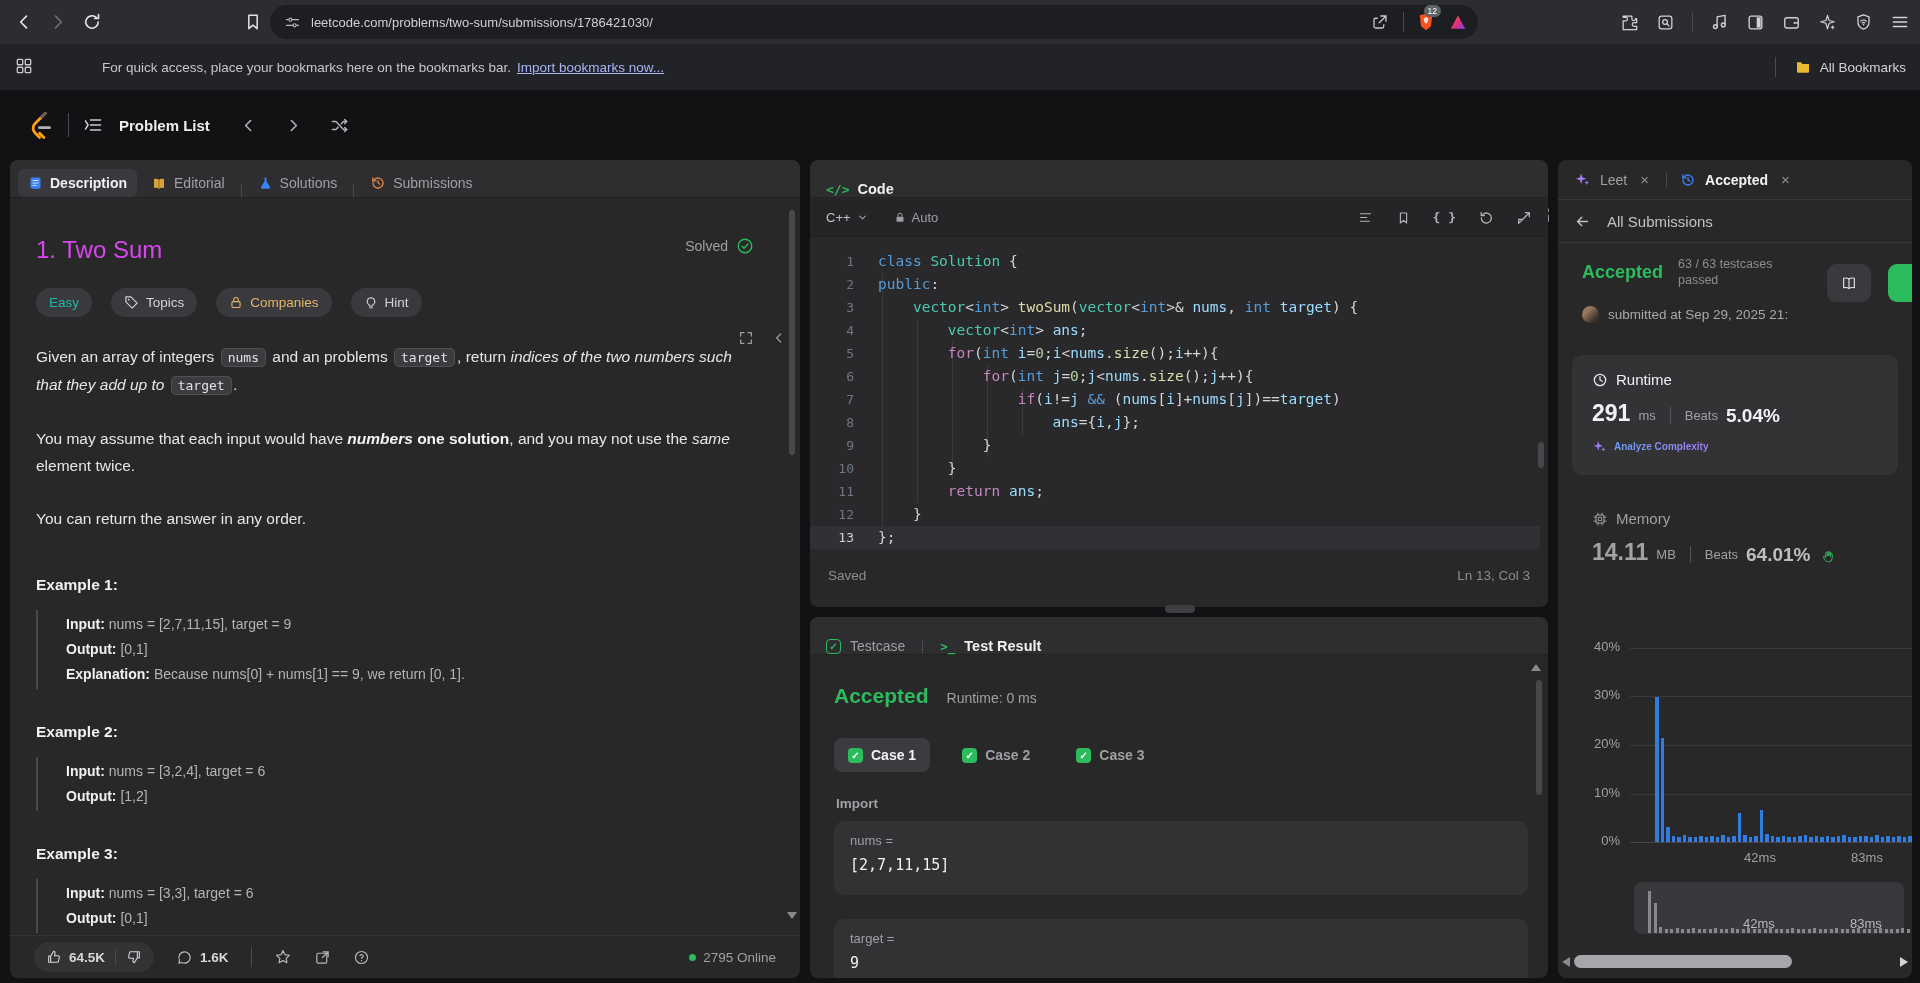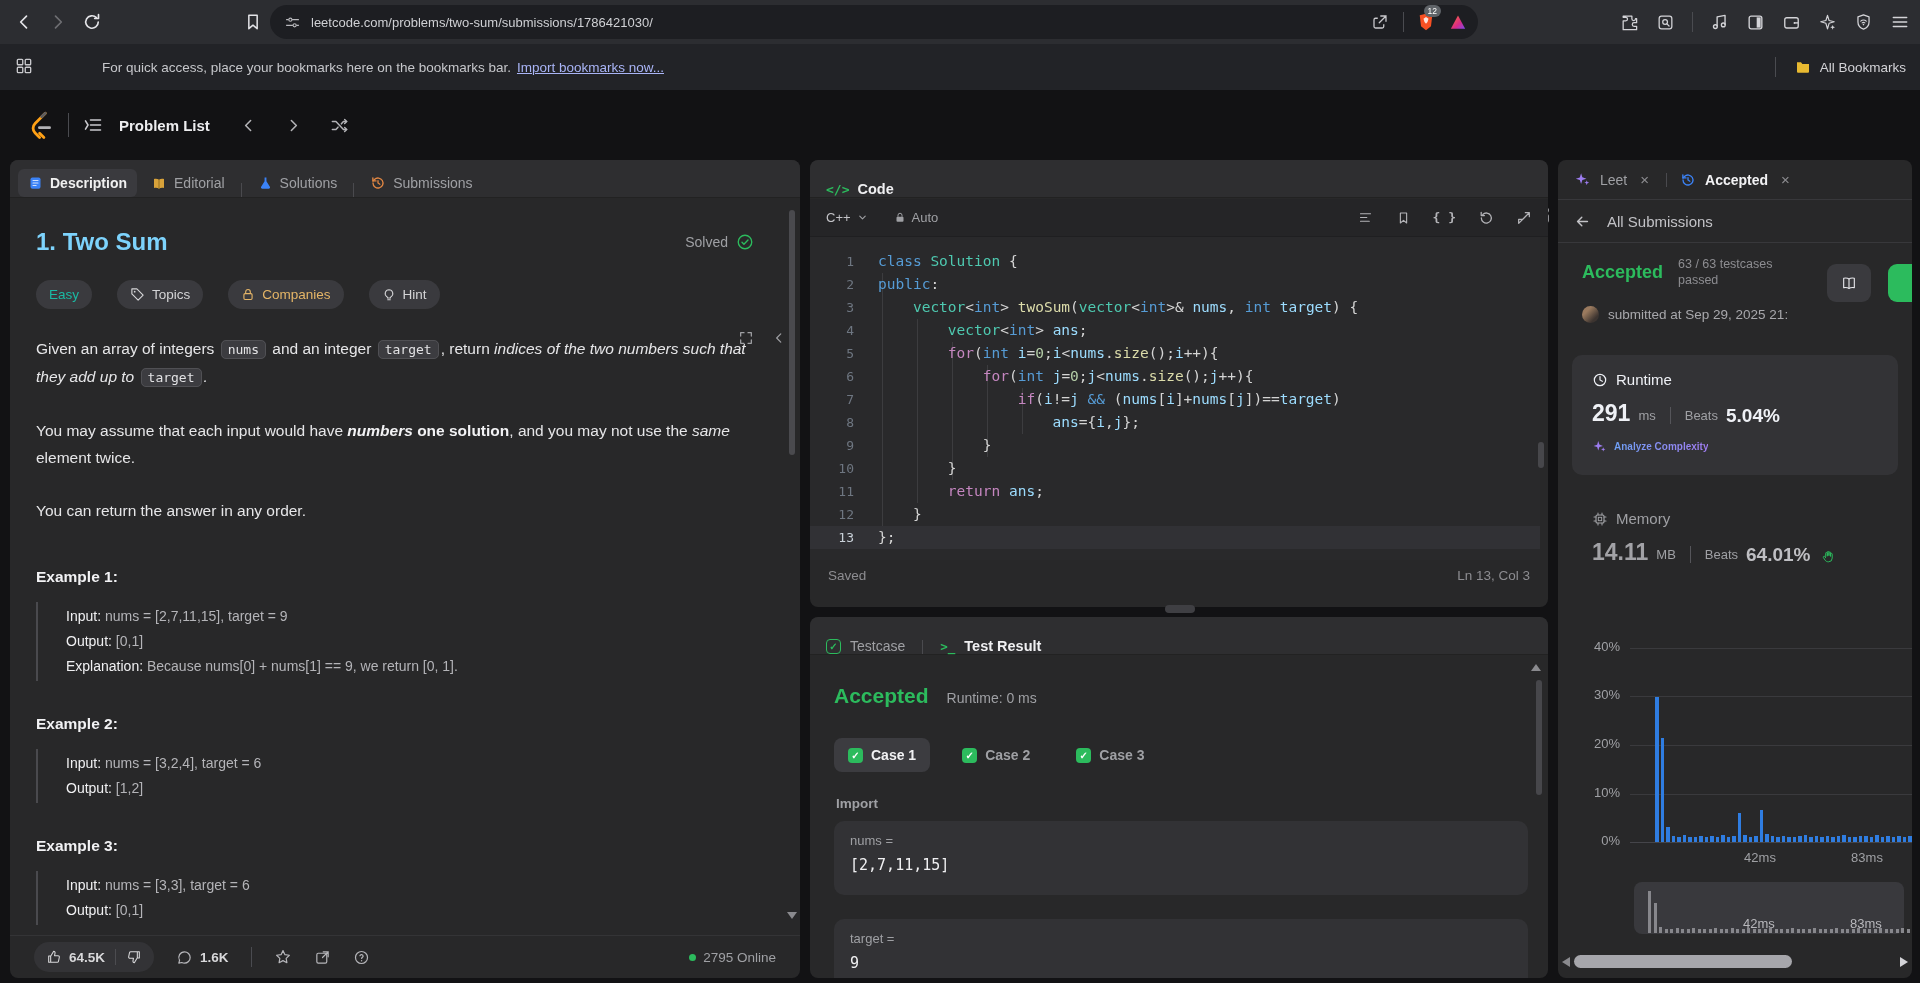--- a/index.html
+++ b/index.html
@@ -50,36 +50,36 @@
   #right-panel{left:1558px;top:160px;width:354px;height:818px;}
 
   
   #lp-tabs{padding-left:8px;gap:4px;}
   .lp-tab{display:flex;align-items:center;gap:7px;padding:6px 10px;border-radius:6px;color:#9fa0a4;font-size:14px;}
   .lp-tab.active{background:#3a3a3e;color:#f0f0f0;font-weight:600;}
   .tabsep{width:1px;height:14px;background:#4a4a4e;margin:0 2px;}
   #lp-tools{position:absolute;right:14px;top:170px;display:flex;gap:18px;color:#9fa0a4;}
   #lp-body{position:absolute;left:0;top:40px;width:778px;height:735px;overflow:hidden;padding:28px 34px 0 26px;}
   #lp-titlerow{display:flex;justify-content:space-between;align-items:center;margin-bottom:24px;}
-  #lp-title{font-size:24px;font-weight:700;color:#7dd3fc;}
+  #lp-title{font-size:24px;font-weight:400;color:#d946ef;margin-top:8px;}
   #solved{display:flex;align-items:center;gap:8px;color:#9fa0a4;font-size:14px;}
-  #tagrow{display:flex;gap:25px;margin-bottom:26px;}
+  #tagrow{display:flex;gap:19px;margin-bottom:26px;}
   .tag{background:#3a3a3e;border-radius:15px;height:29px;display:flex;align-items:center;gap:7px;padding:0 13px;font-size:13.5px;color:#d4d4d6;}
   .tag.easy{color:#1bbaa4;}
   .tag.companies{color:#e5b567;}
   .dp{font-size:15.5px;line-height:27px;color:#e6e6e8;margin:0 0 26px 0;max-width:720px;}
   .seg-i{font-style:italic;}
   .seg-b{font-weight:700;color:#f2f2f4;}
   .seg-bi{font-weight:700;font-style:italic;color:#f2f2f4;}
   .seg-chip{font-family:"DejaVu Sans Mono",monospace;font-size:13px;background:#3c3c40;border:1px solid #505054;border-radius:5px;padding:1px 6px;color:#e2e2e4;margin:0 2px;}
   .ex-h{font-size:15.5px;font-weight:700;color:#f2f2f4;margin:34px 0 16px 0;}
   .ex-h:first-child{margin-top:44px;}
   .ex-block{border-left:2px solid #4a4a4e;padding:2px 0 2px 16px;margin-bottom:8px;}
   .ex-line{font-family:"DejaVu Sans Mono",monospace;font-size:14px;line-height:25px;color:#b4b4b8;white-space:pre-wrap;}
-  .ex-line .lab{font-weight:400;color:#f0f0f2;padding-left:12px;}
+  .ex-line .lab{font-weight:700;color:#f0f0f2;padding-left:12px;}
   #lp-scroll{position:absolute;right:5px;top:50px;width:6px;height:245px;background:#4a4a4e;border-radius:3px;}
   #lp-scroll-down{position:absolute;right:3px;top:752px;width:0;height:0;border-left:5px solid transparent;border-right:5px solid transparent;border-top:7px solid #8a8a8e;}
   #lp-footer{position:absolute;left:0;bottom:0;width:790px;height:43px;border-top:1px solid #343436;display:flex;align-items:center;padding:0 24px;gap:22px;color:#b5b5b9;}
   #votes{background:#333336;border-radius:16px;height:30px;display:flex;align-items:center;padding:0 12px;gap:10px;}
   #votes .vsep{height:16px;background:#4c4c50;}
   .fstat{display:flex;align-items:center;gap:7px;font-size:13.5px;font-weight:600;color:#d8d8da;}
   #online{margin-left:auto;display:flex;align-items:center;gap:7px;color:#9fa0a4;font-size:13.5px;font-weight:400;}
   .gdot{width:7px;height:7px;border-radius:50%;background:#2cbb5d;}
 
   
@@ -519,21 +519,21 @@
           <span class="ico">
               <svg width="14" height="16" viewBox="0 0 24 24">
                 <path d="M12 3a6.5 6.5 0 0 1 3.6 11.9c-.8.6-1.1 1.3-1.1 2.1h-5c0-.8-.3-1.5-1.1-2.1A6.5 6.5 0 0 1 12 3z" stroke="#d4d4d6" stroke-width="1.8" fill="none"></path>
                 <path d="M9.8 20h4.4" stroke="#d4d4d6" stroke-width="1.8" stroke-linecap="round"></path>
               </svg>
             </span>
           <span>Hint</span>
         </span>
       </div>
       <div>
-          <p class="dp"><span>Given an array of integers </span><span class="seg-chip">nums</span><span> and an integer </span><span class="seg-chip">target</span><span>, return </span><span class="seg-i">indices of the two numbers such that they add up to </span><span class="seg-chip">target</span><span class="seg-i">.</span></p>
+          <p class="dp"><span>Given an array of integers </span><span class="seg-chip">nums</span><span> and an problems </span><span class="seg-chip">target</span><span>, return </span><span class="seg-i">indices of the two numbers such that they add up to </span><span class="seg-chip">target</span><span class="seg-i">.</span></p>
           <p class="dp"><span>You may assume that each input would have </span><span class="seg-bi">numbers</span><span class="seg-b"> one solution</span><span>, and you may not use the </span><span class="seg-i">same</span><span> element twice.</span></p>
           <p class="dp"><span>You can return the answer in any order.</span></p>
         </div>
       <div>
           <div class="ex-h">Example 1:</div>
           <div class="ex-block">
             <div class="ex-line"><span class="lab">Input:</span><span class="val"> nums = [2,7,11,15], target = 9</span></div>
             <div class="ex-line"><span class="lab">Output:</span><span class="val"> [0,1]</span></div>
             <div class="ex-line"><span class="lab">Explanation:</span><span class="val"> Because nums[0] + nums[1] == 9, we return [0, 1].</span></div>
           </div>

